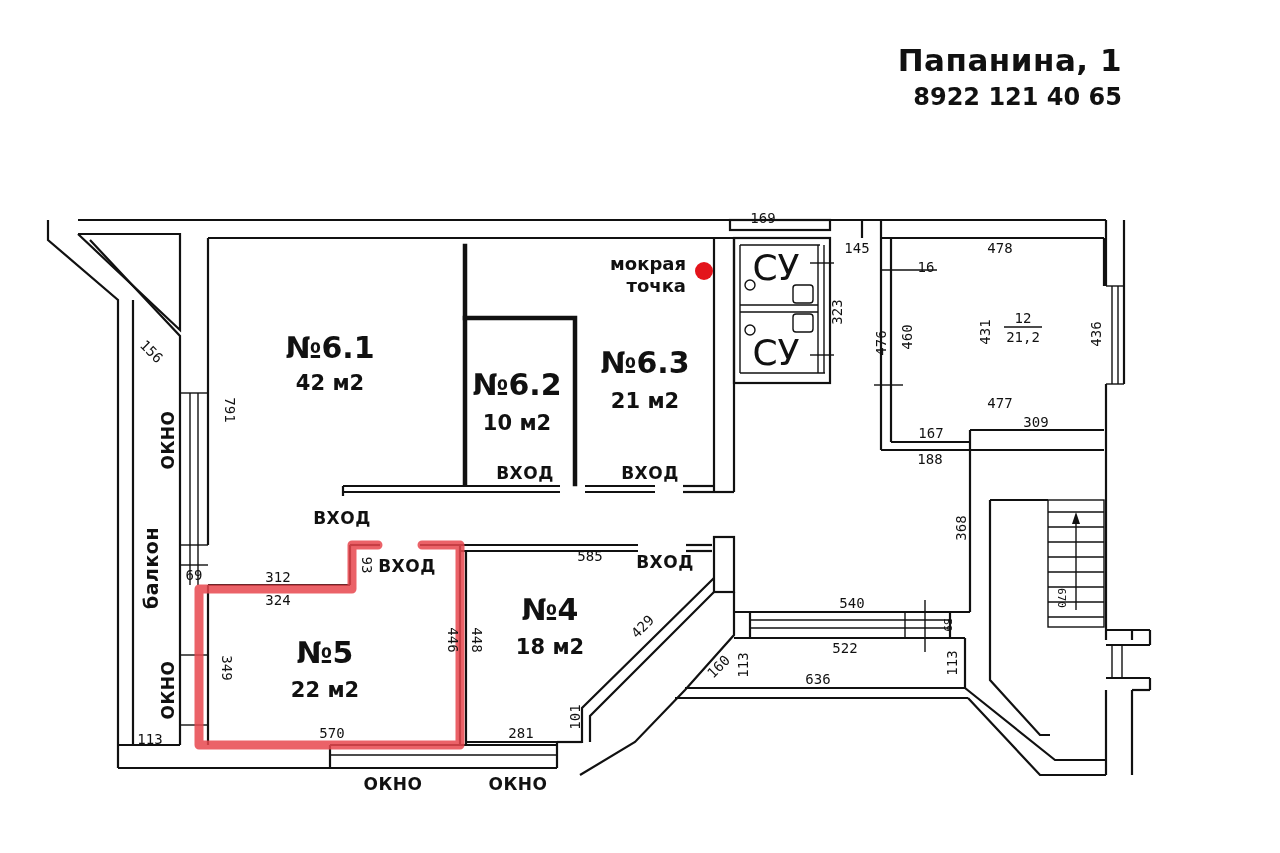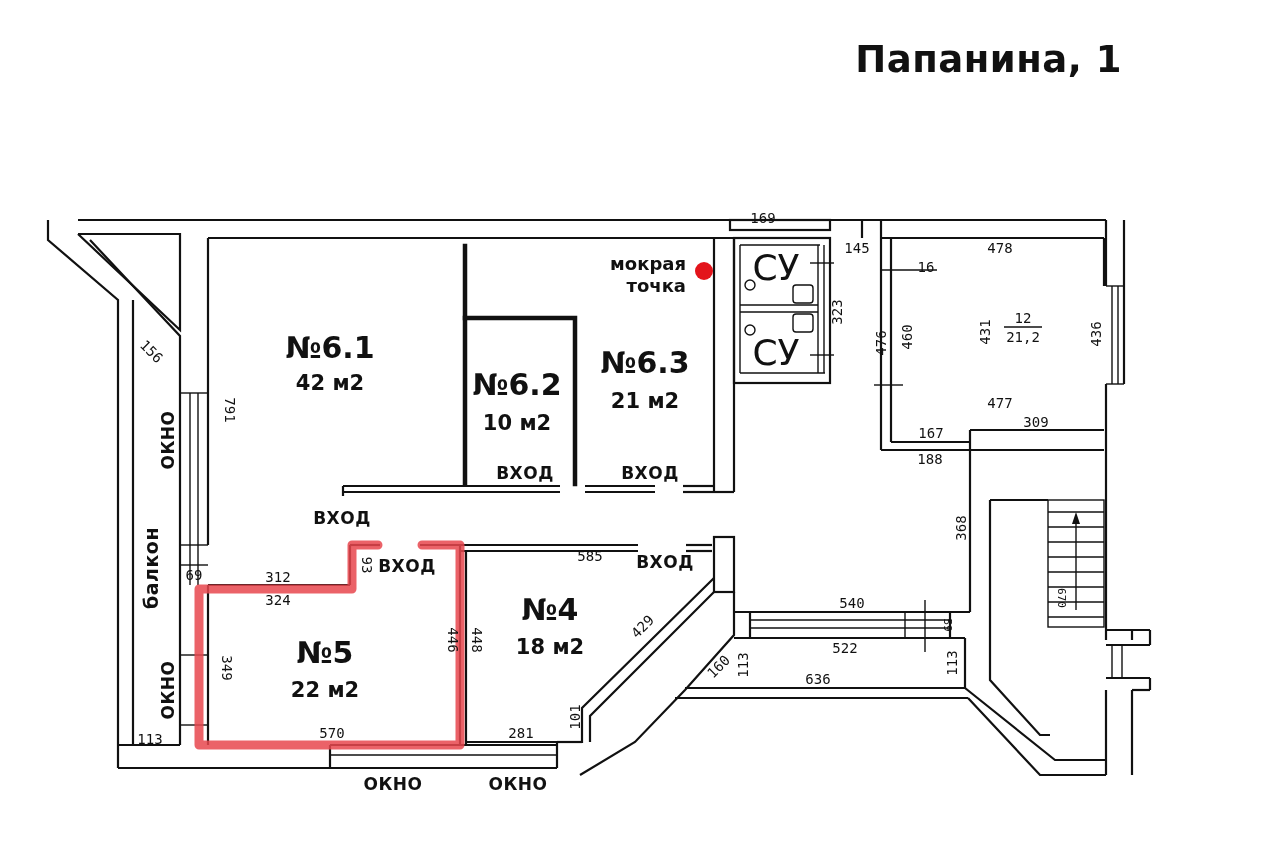--- a/index.html
+++ b/index.html
@@ -1,37 +1,38 @@
 <!DOCTYPE html>
 <html><head>
 <meta charset="utf-8">
 <style>
   html, body { margin: 0; padding: 0; background: #ffffff; }
   body { width: 1280px; height: 853px; position: relative; overflow: hidden; font-family: "DejaVu Sans", sans-serif; }
   .header { position: absolute; right: 158px; top: 40px; text-align: right; color: #111; }
-  .header .addr { font-size: 37px; font-weight: bold; line-height: 40px; letter-spacing: 0.5px; }
+  .header .addr { font-size: 31px; font-weight: bold; line-height: 40px; letter-spacing: 0.5px; }
   .header .floor { font-size: 24px; font-weight: bold; line-height: 34px; }
   .header .phone { font-size: 24px; font-weight: bold; line-height: 34px; }
   svg { position: absolute; left: 0; top: 0; }
   .w { stroke: #111; stroke-width: 2.2; fill: none; }
   .wt { stroke: #111; stroke-width: 1.4; fill: none; }
   .wb { stroke: #111; stroke-width: 4.5; fill: none; stroke-linecap: square; }
   .red { stroke: #e8474e; stroke-width: 9; fill: none; stroke-linejoin: round; stroke-linecap: round; opacity: 0.85; }
   .dim { font-family: "DejaVu Sans Mono", monospace; font-size: 14px; fill: #111; }
   .room-no { font-family: "DejaVu Sans", sans-serif; font-weight: bold; font-size: 30px; fill: #111; }
   .room-area { font-family: "DejaVu Sans", sans-serif; font-weight: bold; font-size: 21px; fill: #111; }
   .lbl { font-family: "DejaVu Sans", sans-serif; font-weight: bold; font-size: 17px; fill: #111; letter-spacing: 0.5px; }
   .wet { font-family: "DejaVu Sans", sans-serif; font-weight: bold; font-size: 18px; fill: #111; }
   .su { font-family: "DejaVu Sans", sans-serif; font-size: 36px; fill: #111; }
 </style>
 </head>
 <body>
 
 <div class="header">
   <div class="addr">Папанина, 1</div>
+  <div class="phone">8922 121 40 65</div>
 </div>
 
 <svg width="1280" height="853" viewBox="0 0 1280 853">
 
   <g>
 
     <line class="w" x1="78" y1="220" x2="1106" y2="220"></line>
     <line class="w" x1="208" y1="238" x2="734" y2="238"></line>
     <line class="w" x1="734" y1="238" x2="830" y2="238"></line>
     <line class="w" x1="881" y1="238" x2="1104" y2="238"></line>

